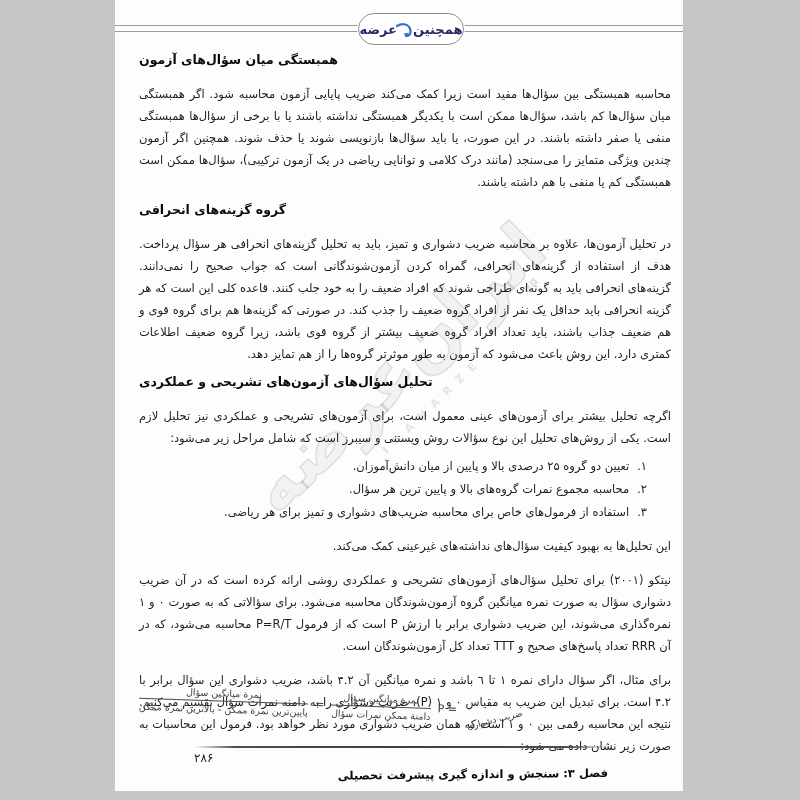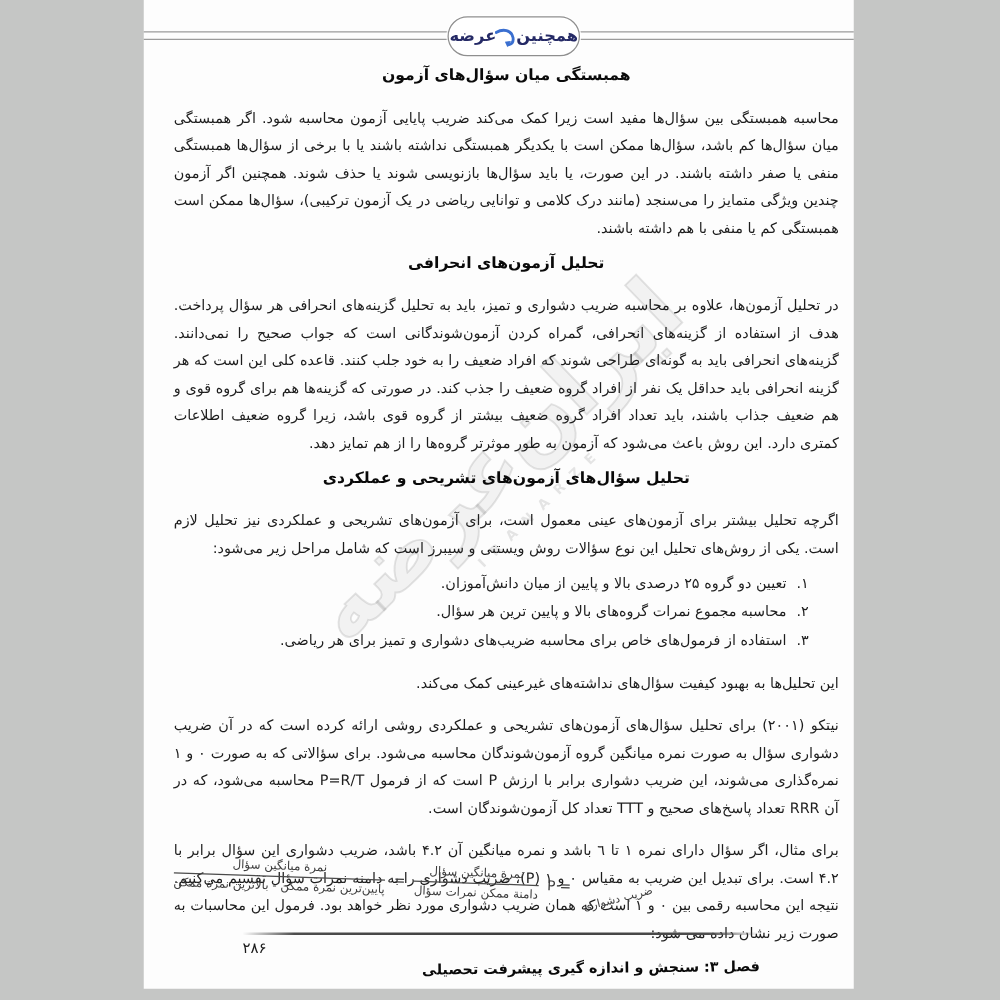--- a/index.html
+++ b/index.html
@@ -40,21 +40,21 @@
     color:rgba(140,140,140,0.22);-webkit-text-stroke:0;
   }
   
   .content{
     position:absolute;top:46px;left:24px;right:12px;z-index:1;
     direction:rtl;text-align:justify;
     font-size:11.5px;line-height:22px;color:#1d1d1d;
   }
   .content .hd{
     font-size:12.5px;font-weight:bold;color:#0a0a0a;
-    text-align:center;margin:3px 0 6px;
+    text-align:left;margin:3px 0 6px;
   }
   .content p{margin:12px 0 6px;}
   .li{display:flex;gap:8px;padding-right:24px;margin-bottom:1px;}
   .li .num{flex-shrink:0;}
   
   .formula{
     position:absolute;top:691px;left:2px;width:404px;z-index:1;
     display:flex;direction:rtl;align-items:center;gap:7px;
     transform:rotate(2deg);
     font-size:9.5px;color:#3c3c3c;
@@ -98,21 +98,21 @@
 
   <div class="watermark">
     <div class="wm-big">ایران‌عرضه</div>
     <div class="wm-small">IRANARZE</div>
   </div>
 
   <div class="content">
     <div class="hd">همبستگی میان سؤال‌های آزمون</div>
     <p>محاسبه همبستگی بین سؤال‌ها مفید است زیرا کمک می‌کند ضریب پایایی آزمون محاسبه شود. اگر همبستگی میان سؤال‌ها کم باشد، سؤال‌ها ممکن است با یکدیگر همبستگی نداشته باشند یا با برخی از سؤال‌ها همبستگی منفی یا صفر داشته باشند. در این صورت، یا باید سؤال‌ها بازنویسی شوند یا حذف شوند. همچنین اگر آزمون چندین ویژگی متمایز را می‌سنجد (مانند درک کلامی و توانایی ریاضی در یک آزمون ترکیبی)، سؤال‌ها ممکن است همبستگی کم یا منفی با هم داشته باشند.</p>
 
-    <div class="hd">تحلیل آزمون‌های انحرافی</div>
+    <div class="hd">گروه گزینه‌های انحرافی</div>
     <p>در تحلیل آزمون‌ها، علاوه بر محاسبه ضریب دشواری و تمیز، باید به تحلیل گزینه‌های انحرافی هر سؤال پرداخت. هدف از استفاده از گزینه‌های انحرافی، گمراه کردن آزمون‌شوندگانی است که جواب صحیح را نمی‌دانند. گزینه‌های انحرافی باید به گونه‌ای طراحی شوند که افراد ضعیف را به خود جلب کنند. قاعده کلی این است که هر گزینه انحرافی باید حداقل یک نفر از افراد گروه ضعیف را جذب کند. در صورتی که گزینه‌ها هم برای گروه قوی و هم ضعیف جذاب باشند، باید تعداد افراد گروه ضعیف بیشتر از گروه قوی باشد، زیرا گروه ضعیف اطلاعات کمتری دارد. این روش باعث می‌شود که آزمون به طور موثرتر گروه‌ها را از هم تمایز دهد.</p>
 
     <div class="hd">تحلیل سؤال‌های آزمون‌های تشریحی و عملکردی</div>
     <p>اگرچه تحلیل بیشتر برای آزمون‌های عینی معمول است، برای آزمون‌های تشریحی و عملکردی نیز تحلیل لازم است. یکی از روش‌های تحلیل این نوع سؤالات روش ویستنی و سیبرز است که شامل مراحل زیر می‌شود:</p>
 
     <div class="li">
       <span class="num">۱.</span>
       <span>تعیین دو گروه ۲۵ درصدی بالا و پایین از میان دانش‌آموزان.</span>
     </div>
     <div class="li">

